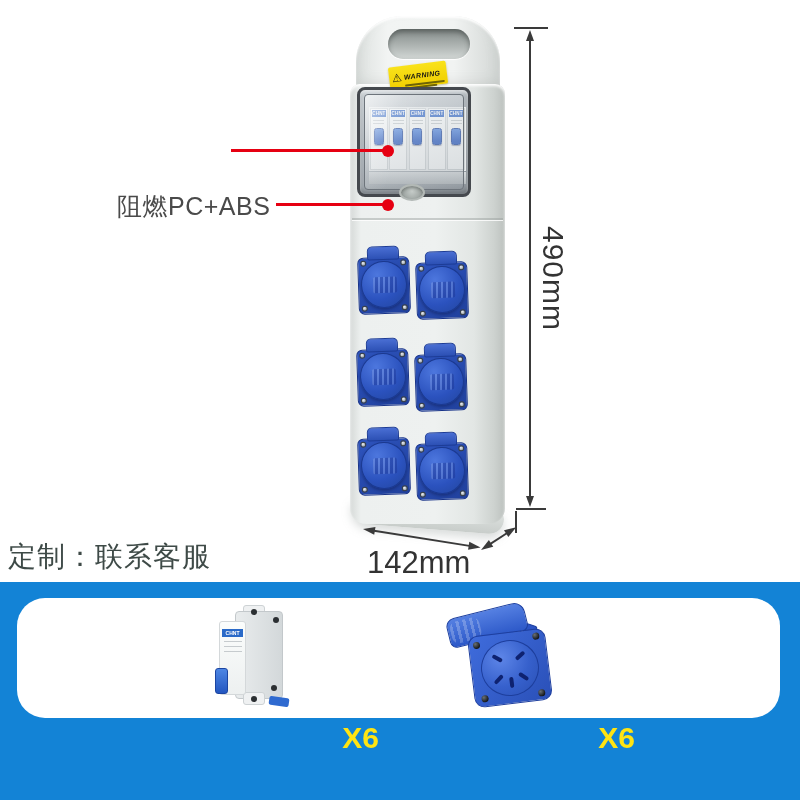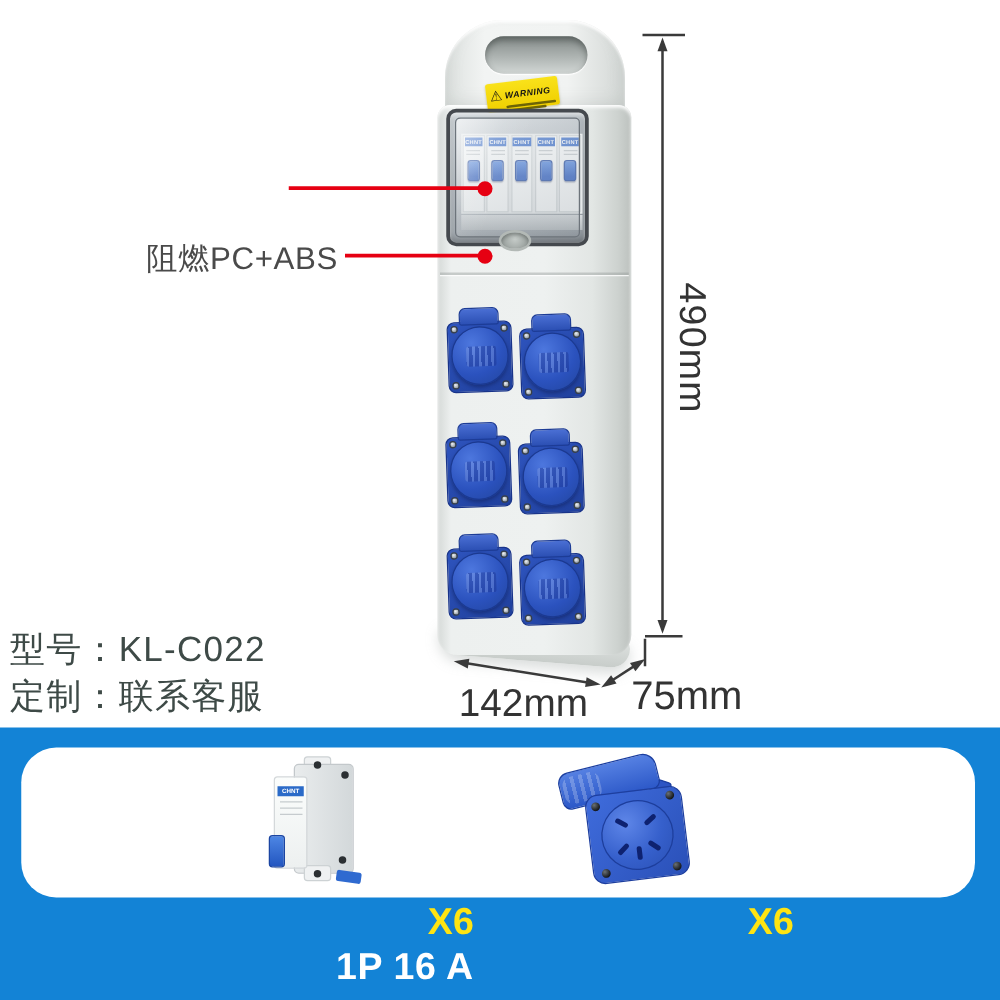--- a/index.html
+++ b/index.html
@@ -305,25 +305,21 @@
       <span class="a-right"></span>
     </div>
     <div class="dim-width-label">142mm</div>
 
     <div class="dim-diag" style="left:481px; top:550px; width:42px; transform:rotate(-33deg);">
       <span class="dline"></span>
       <span class="a-left"></span>
       <span class="a-right"></span>
     </div>
     <div class="tick-v" style="left:515px; top:511px; height:22px;"></div>
-    <div class="dim-depth-label">75mm</div>
-
-    <div class="info-row" style="top:501px;">
-      <span>型号：</span><span>KL-C022</span>
-    </div>
+
     <div class="info-row" style="top:538px;">
       <span>定制：</span><span>联系客服</span>
     </div>
   </div>
 
   <div class="bottom-panel">
     <div class="parts-card">
 
       <div class="mini-breaker">
         <div class="mb-tab" style="left:32px; top:0;"></div>
@@ -357,20 +353,19 @@
             <span class="ms-hole" style="left:10px; bottom:15px; transform:rotate(-40deg);"></span>
             <span class="ms-hole" style="right:10px; bottom:15px; transform:rotate(40deg);"></span>
             <span class="ms-hole v" style="left:26px; bottom:7px;"></span>
           </div>
         </div>
       </div>
     </div>
 
     <div class="qty-col" style="left:119px;">
       <div class="qty">X6</div>
-      <div class="spec">1P 16 A</div>
     </div>
     <div class="qty-col" style="left:375px;">
       <div class="qty">X6</div>
     </div>
   </div>
 
 </div>
 
 </body></html>

